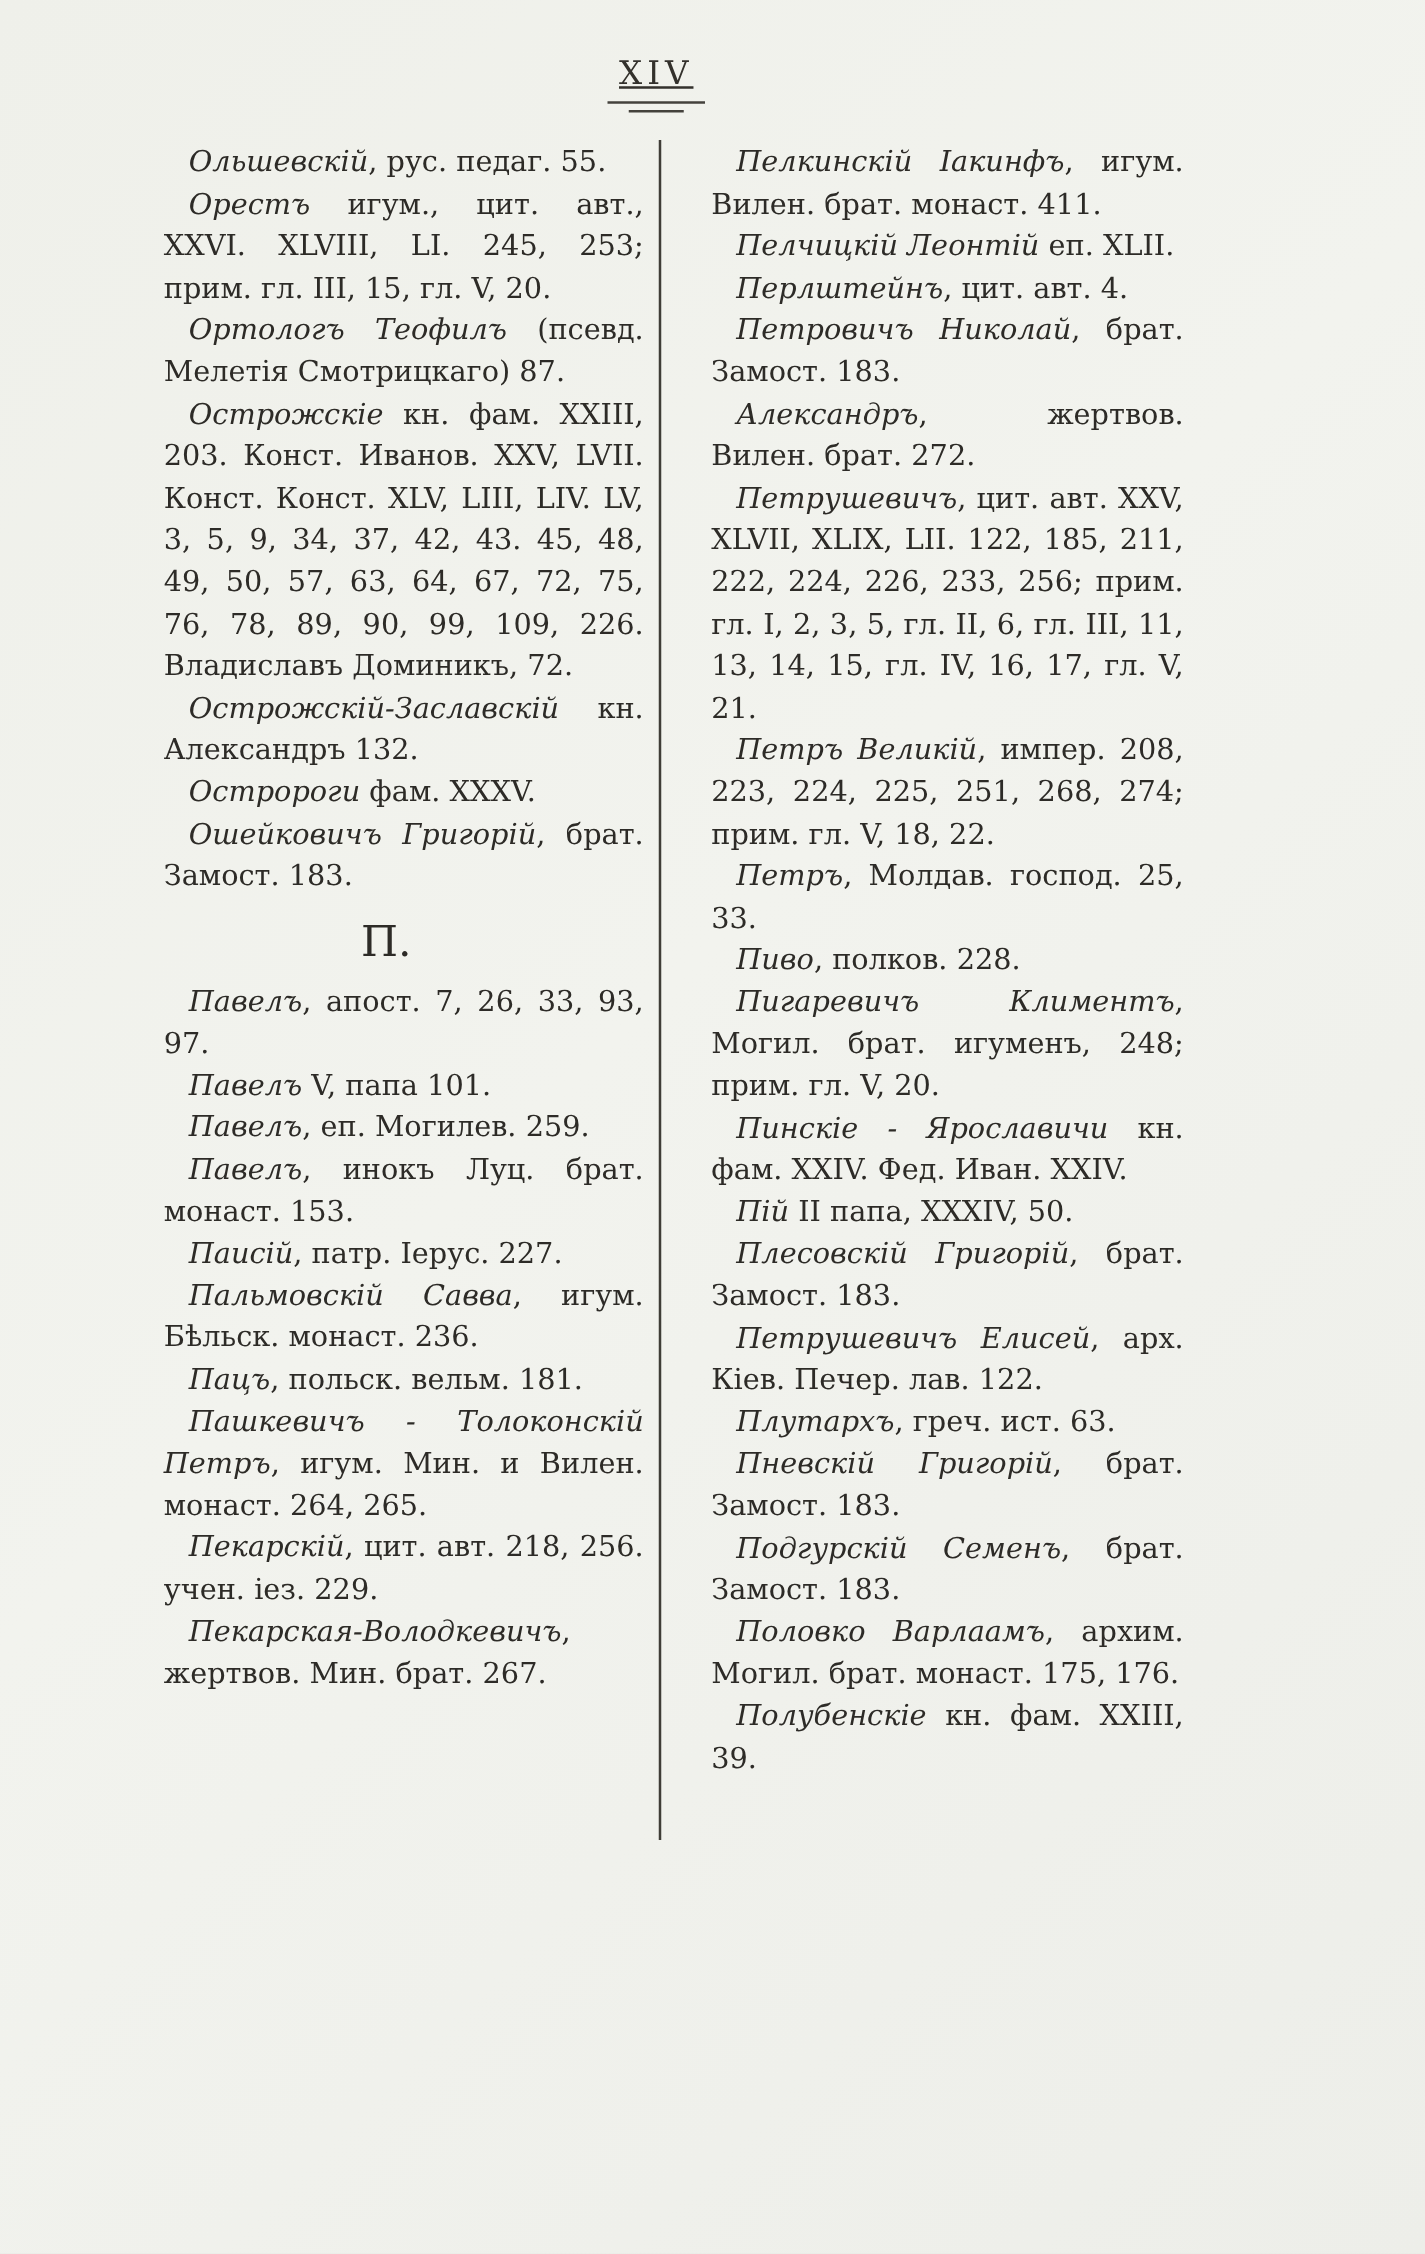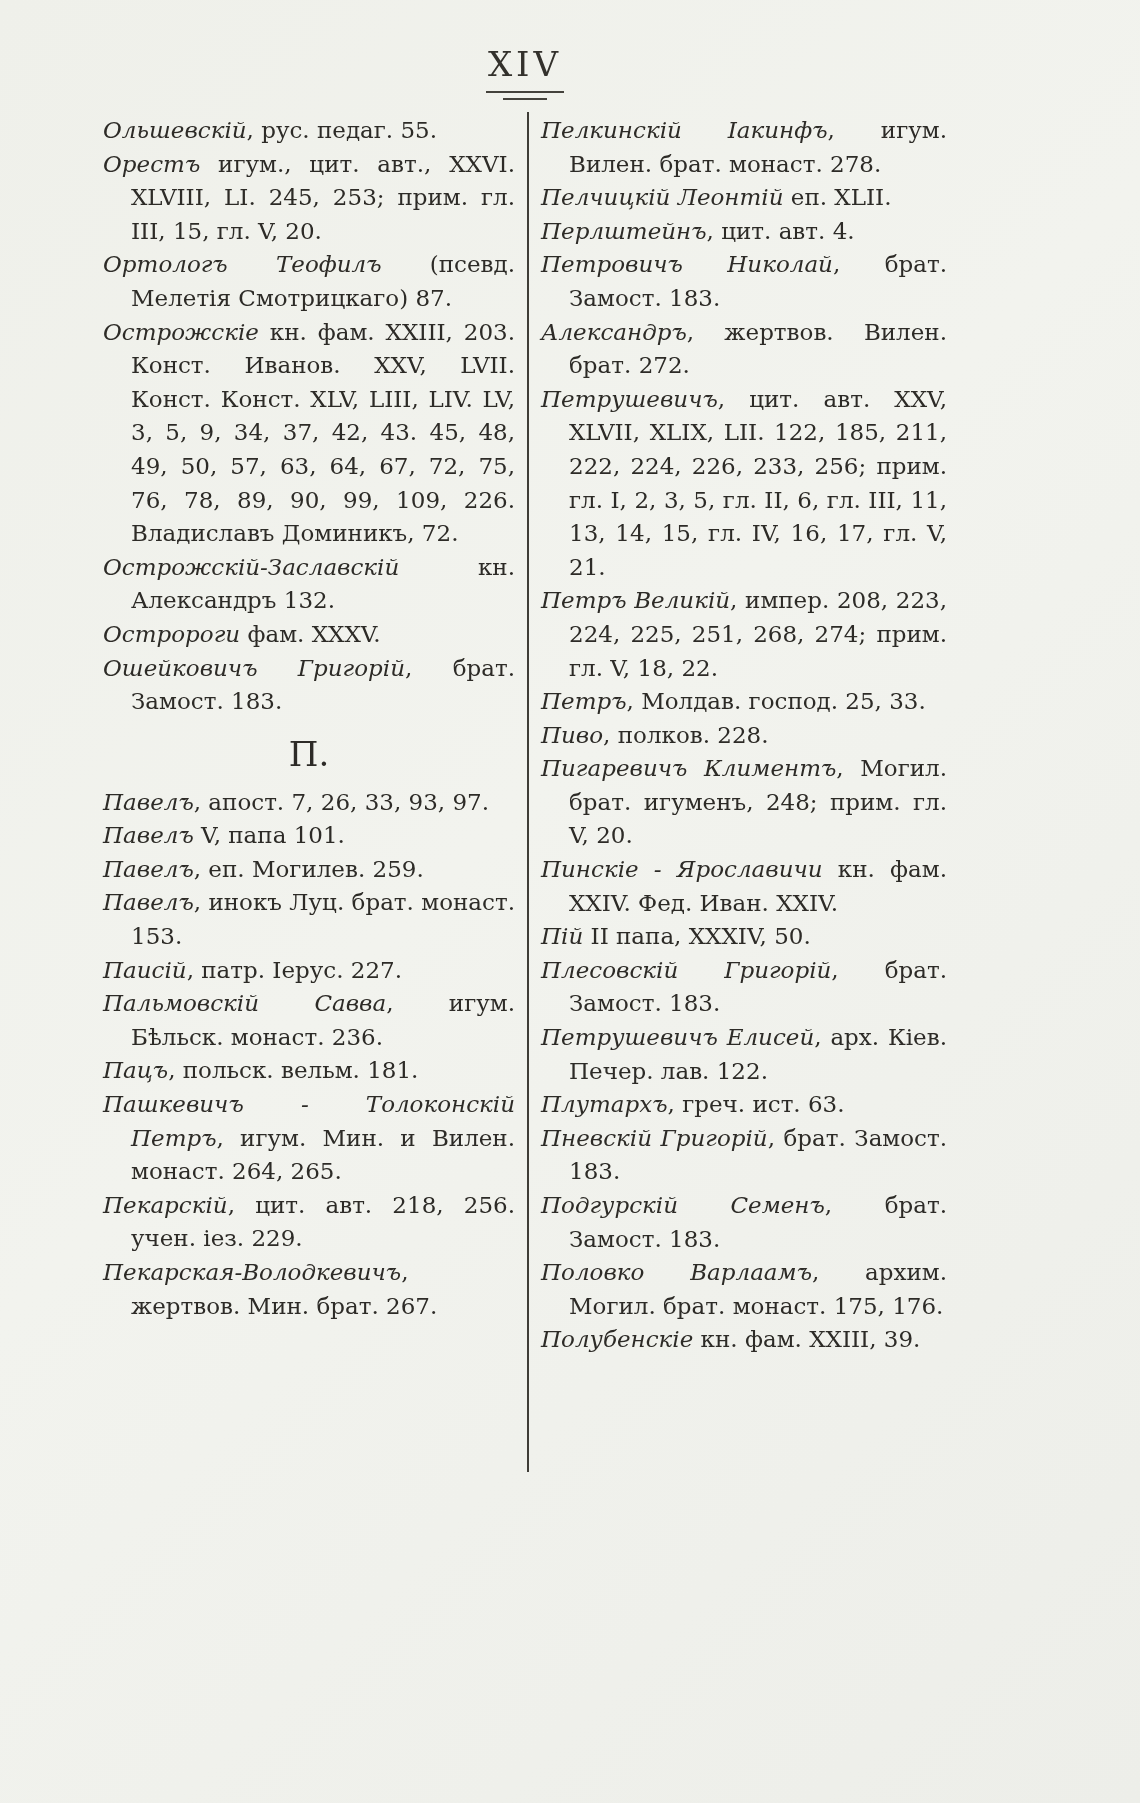--- a/index.html
+++ b/index.html
@@ -17,23 +17,24 @@
     overflow: hidden;
   }
   .page-header {
     position: absolute;
     top: 44px;
     left: 0;
     width: 1050px;
     text-align: center;
   }
   .page-number {
-    font-size: 34px;
+    font-size: 26px;
     letter-spacing: 4px;
     color: #33312c;
+    text-decoration: underline;
   }
   .rule {
     margin: 0 auto;
     background: #44423c;
   }
   .rule-long { width: 78px; height: 2px; margin-top: 7px; }
   .rule-short { width: 44px; height: 2px; margin-top: 5px; }
   .column-divider {
     position: absolute;
     left: 527px;
@@ -51,20 +52,21 @@
   .entry {
     margin: 0;
     font-size: 23px;
     line-height: 33.6px;
     text-align: justify;
     text-indent: -28px;
     padding-left: 28px;
   }
   .entry .head {
     font-style: italic;
+    margin-left: 48px;
   }
   .section-heading {
     font-size: 34px;
     line-height: 40px;
     text-align: center;
     margin: 15px 0 12px 0;
     text-indent: 0;
     padding-left: 0;
     color: #2d2b27;
   }
@@ -96,21 +98,21 @@
       <p class="entry"><span class="head">Павелъ</span><span class="refs">, еп. Могилев. 259.</span></p>
       <p class="entry"><span class="head">Павелъ</span><span class="refs">, инокъ Луц. брат. монаст. 153.</span></p>
       <p class="entry"><span class="head">Паисій</span><span class="refs">, патр. Іерус. 227.</span></p>
       <p class="entry"><span class="head">Пальмовскій Савва</span><span class="refs">, игум. Бѣльск. монаст. 236.</span></p>
       <p class="entry"><span class="head">Пацъ</span><span class="refs">, польск. вельм. 181.</span></p>
       <p class="entry"><span class="head">Пашкевичъ - Толоконскій Петръ</span><span class="refs">, игум. Мин. и Вилен. монаст. 264, 265.</span></p>
       <p class="entry"><span class="head">Пекарскій</span><span class="refs">, цит. авт. 218, 256. учен. іез. 229.</span></p>
       <p class="entry"><span class="head">Пекарская-Володкевичъ</span><span class="refs">, жертвов. Мин. брат. 267.</span></p>
     </div>
   <div class="col col-right" id="col-right">
-      <p class="entry"><span class="head">Пелкинскій Іакинфъ</span><span class="refs">, игум. Вилен. брат. монаст. 278.</span></p>
+      <p class="entry"><span class="head">Пелкинскій Іакинфъ</span><span class="refs">, игум. Вилен. брат. монаст. 411.</span></p>
       <p class="entry"><span class="head">Пелчицкій Леонтій</span><span class="refs"> еп. XLII.</span></p>
       <p class="entry"><span class="head">Перлштейнъ</span><span class="refs">, цит. авт. 4.</span></p>
       <p class="entry"><span class="head">Петровичъ Николай</span><span class="refs">, брат. Замост. 183.</span></p>
       <p class="entry"><span class="head">Александръ</span><span class="refs">, жертвов. Вилен. брат. 272.</span></p>
       <p class="entry"><span class="head">Петрушевичъ</span><span class="refs">, цит. авт. XXV, XLVII, XLIX, LII. 122, 185, 211, 222, 224, 226, 233, 256; прим. гл. I, 2, 3, 5, гл. II, 6, гл. III, 11, 13, 14, 15, гл. IV, 16, 17, гл. V, 21.</span></p>
       <p class="entry"><span class="head">Петръ Великій</span><span class="refs">, импер. 208, 223, 224, 225, 251, 268, 274; прим. гл. V, 18, 22.</span></p>
       <p class="entry"><span class="head">Петръ</span><span class="refs">, Молдав. господ. 25, 33.</span></p>
       <p class="entry"><span class="head">Пиво</span><span class="refs">, полков. 228.</span></p>
       <p class="entry"><span class="head">Пигаревичъ Климентъ</span><span class="refs">, Могил. брат. игуменъ, 248; прим. гл. V, 20.</span></p>
       <p class="entry"><span class="head">Пинскіе - Ярославичи</span><span class="refs"> кн. фам. XXIV. Фед. Иван. XXIV.</span></p>

